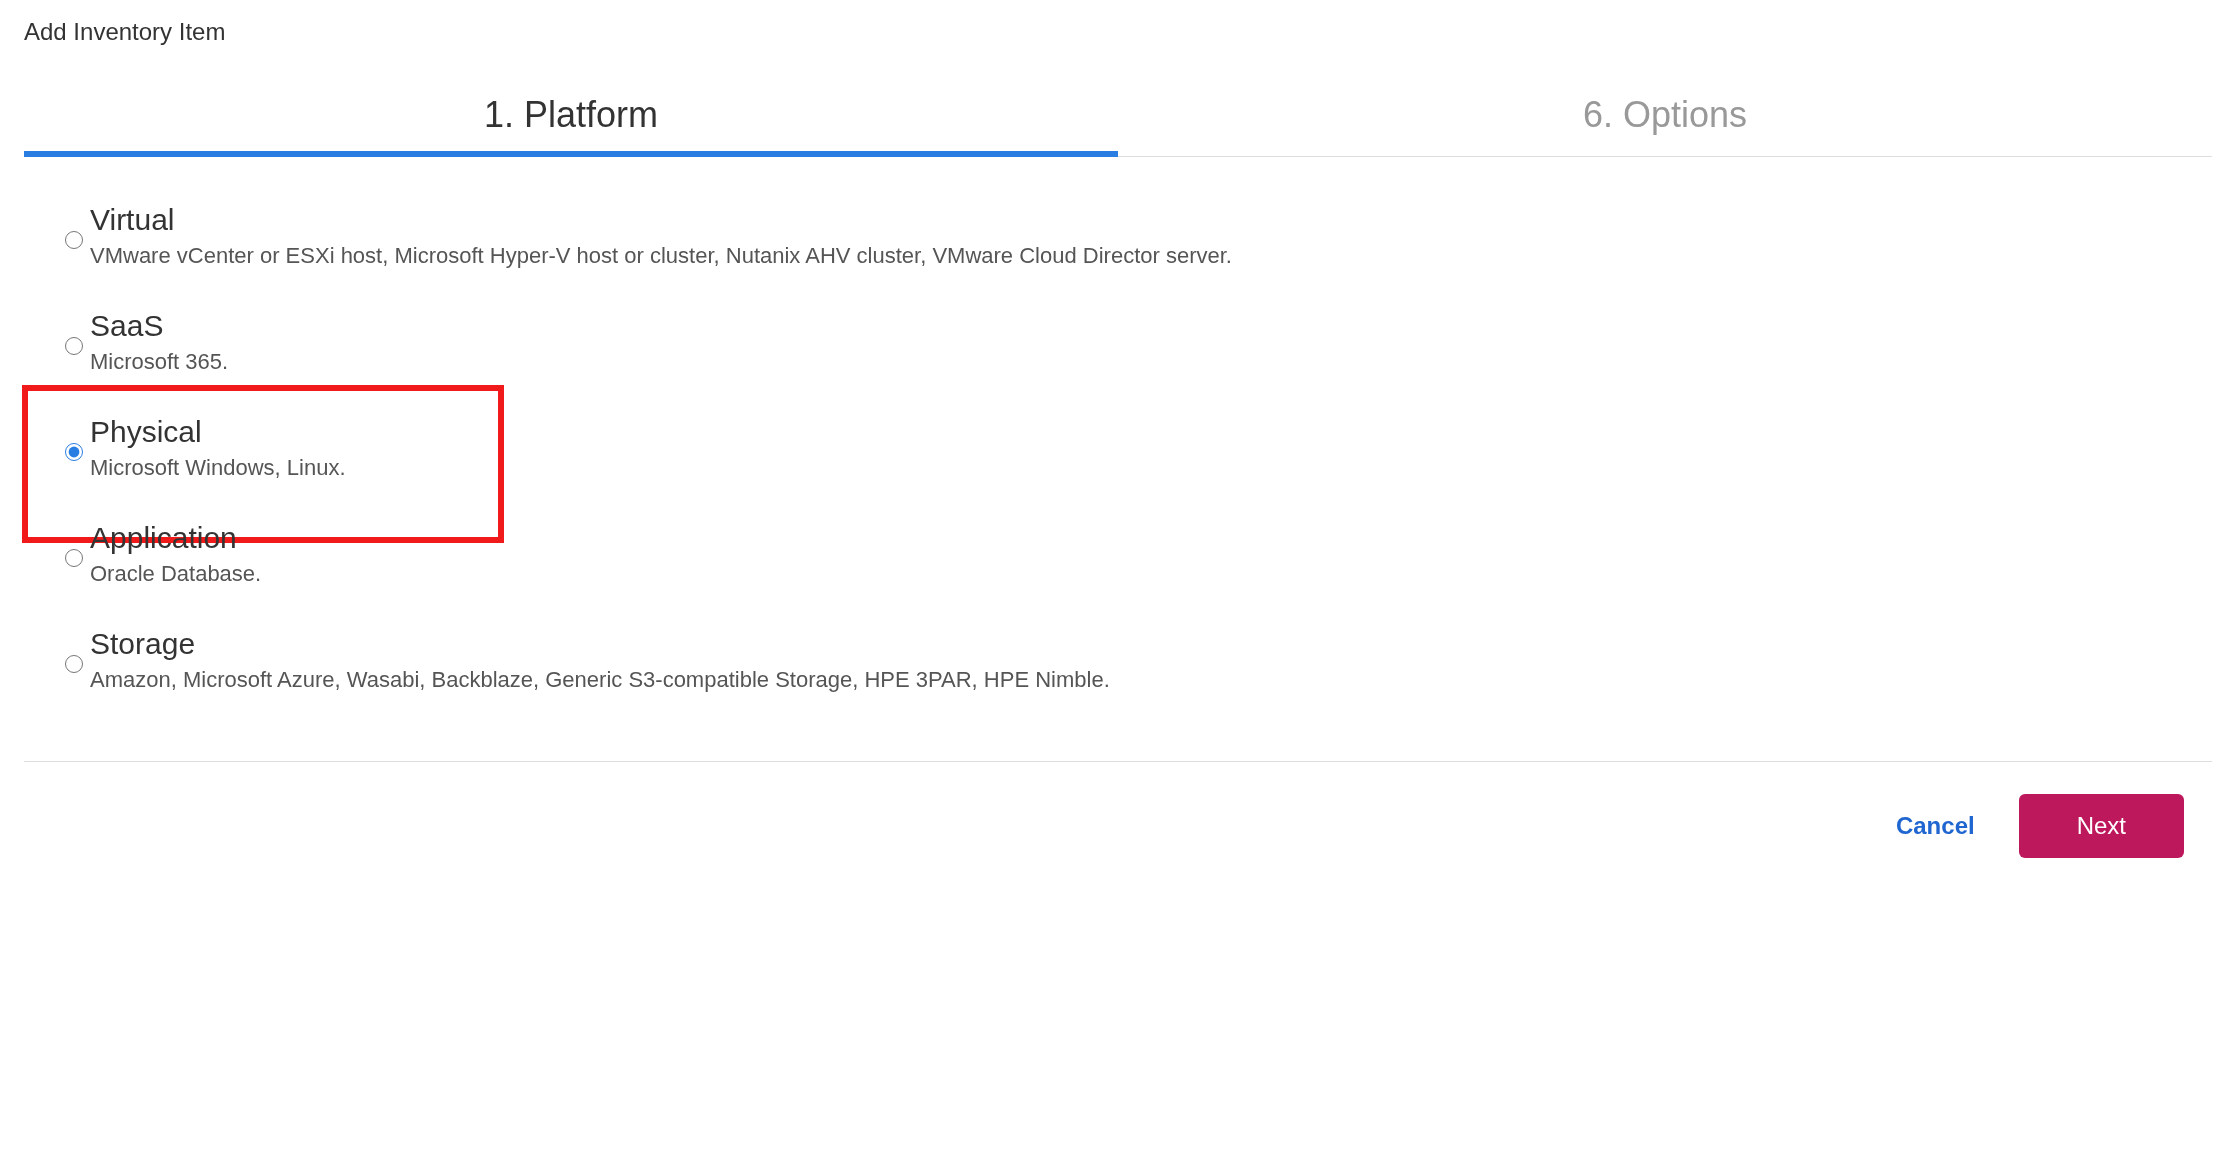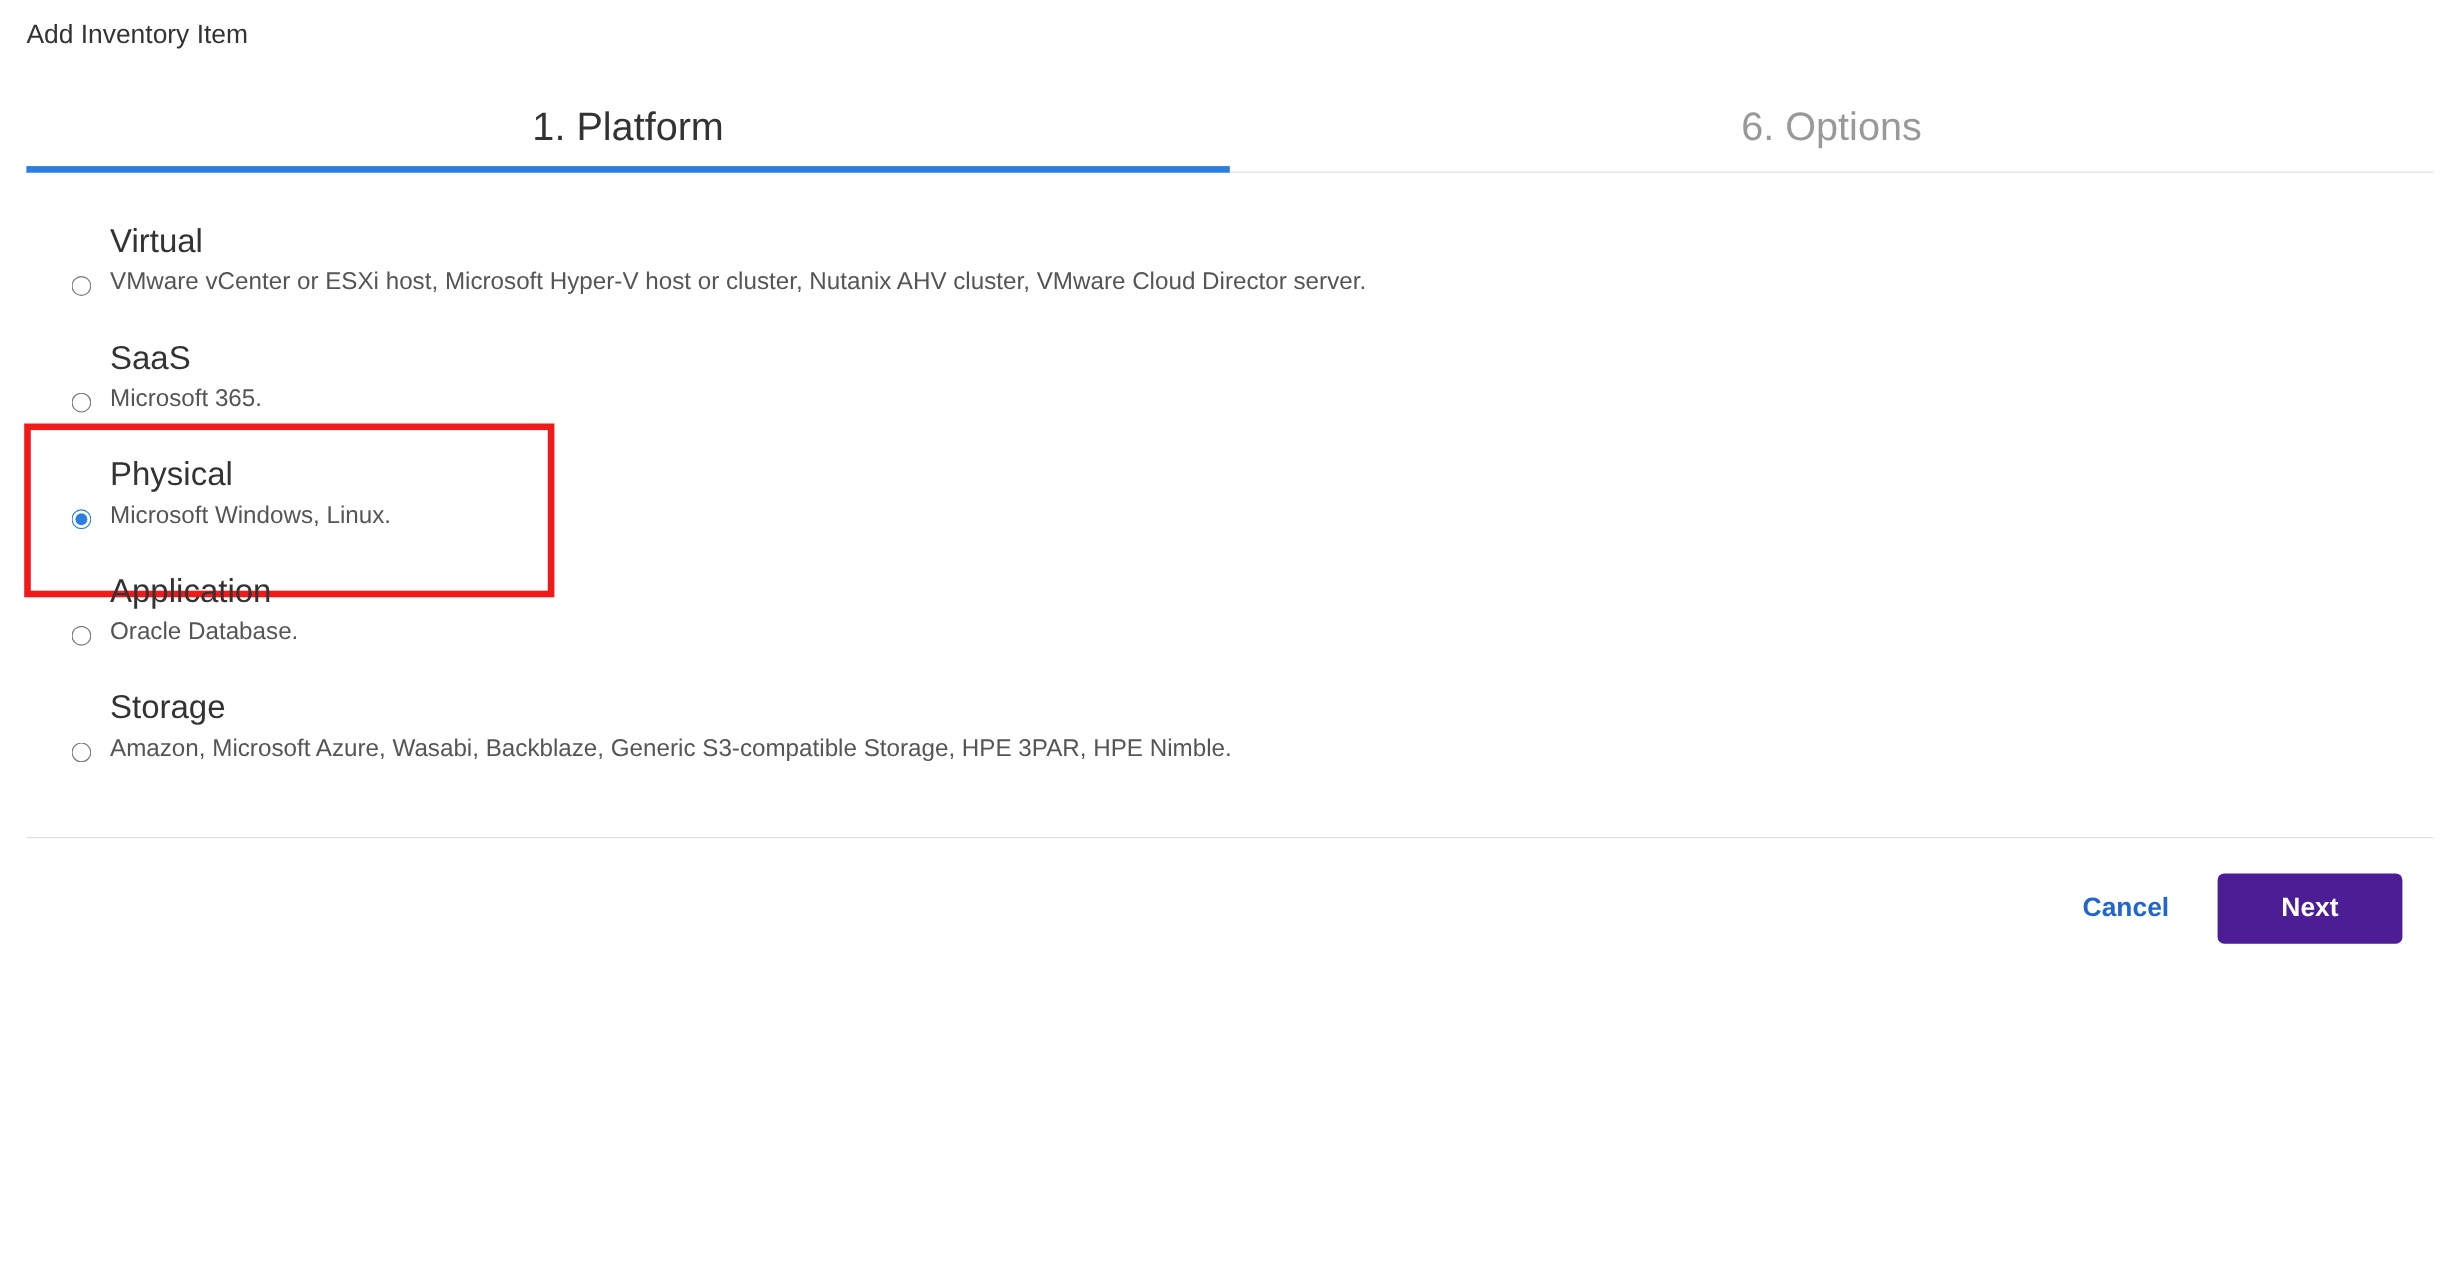--- a/index.html
+++ b/index.html
@@ -45,22 +45,22 @@
     right: 0;
     bottom: -1px;
     height: 6px;
     background: #2a7de1;
   }
   .options {
     padding: 46px 20px 30px 36px;
   }
   .option {
     display: flex;
-    align-items: flex-end;
-    gap: 14px;
+    align-items: center;
+    gap: 4px;
     margin-bottom: 40px;
     position: relative;
   }
   .option input[type="radio"] {
     width: 18px;
     height: 18px;
     margin-top: 8px;
     accent-color: #2a7de1;
     cursor: pointer;
   }
@@ -103,24 +103,24 @@
     color: #1f66d0;
     font-size: 24px;
     font-weight: 700;
     background: none;
     border: none;
     cursor: pointer;
     padding: 6px 8px;
     margin-left: 46px;
   }
   .btn-next {
-    background: #4c1d95;
+    background: #be185d;
     color: #fff;
     font-size: 24px;
-    font-weight: 700;
+    font-weight: 400;
     border: none;
     border-radius: 6px;
     padding: 18px 58px;
     cursor: pointer;
   }
 </style>
 </head>
 <body>
 
 <div class="container">

